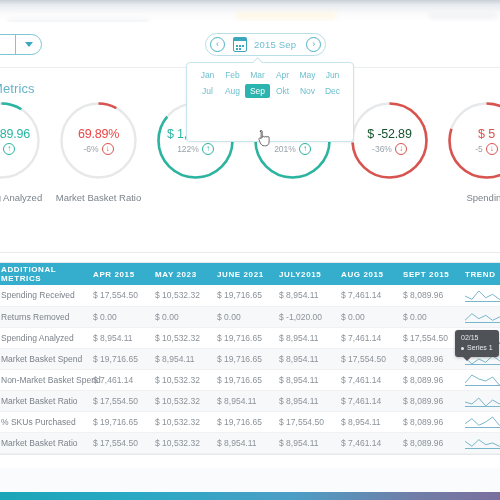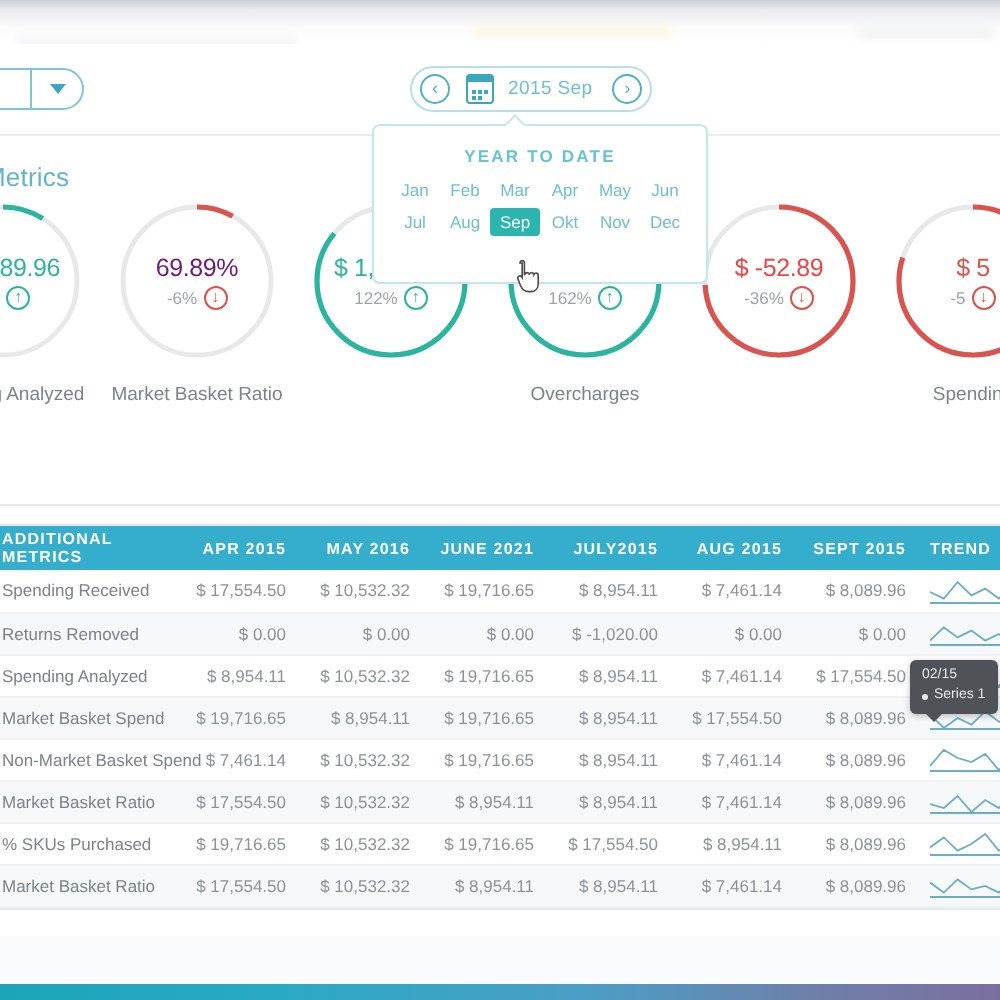--- a/index.html
+++ b/index.html
@@ -153,21 +153,21 @@
   .table-card {
     position: absolute; left: -6px; top: 262px; width: 512px;
     background: #fff; border: 1px solid #e6e8eb; border-radius: 2px;
   }
   table { border-collapse: collapse; width: 100%; table-layout: fixed; }
   thead th {
     background: #35aecd; color: #ffffff; font-size: 8px; font-weight: 700;
     letter-spacing: .6px; text-align: left; height: 22px; padding: 0 6px;
     vertical-align: middle;
   }
-  thead th.num, tbody td.num { text-align: right; }
+  thead th.num, tbody td.num { text-align: left; }
   tbody td {
     font-size: 8.5px; color: #8b9299; height: 21px; padding: 0 6px;
     border-bottom: 1px solid #f0f1f3; vertical-align: middle; white-space: nowrap;
   }
   tbody tr:nth-child(even) td { background: #f7f8fa; }
   tbody td.rowlabel { color: #7b828a; }
   .spark { display: block; }
 
   
   col.c0 { width: 92px; } col.cn { width: 62px; } col.ct { width: 74px; }
@@ -238,21 +238,21 @@
           </div>
           <div class="card-label">Spending Analyzed</div>
         </div>
         <div class="card">
           <div class="donut">
             <svg width="85" height="85" viewBox="0 0 85 85">
               <circle cx="42.5" cy="42.5" r="37" fill="none" stroke="#e6e8ea" stroke-width="2.4"></circle>
               <circle cx="42.5" cy="42.5" r="37" fill="none" stroke="#d9534f" stroke-width="2.6" stroke-linecap="butt" stroke-dasharray="18.598228509251577 213.8796278563931" transform="rotate(-90 42.5 42.5)"></circle>
             </svg>
             <div class="inner">
-              <div class="dval" style="color:#701a75">69.89%</div>
+              <div class="dval" style="color:#ef4444">69.89%</div>
               <div class="dsub">
                 <span>-6%</span>
                 <span class="arrow-circ" style="color:#d9534f">↓</span>
               </div>
             </div>
           </div>
           <div class="card-label">Market Basket Ratio</div>
         </div>
         <div class="card">
           <div class="donut">
@@ -271,35 +271,34 @@
         </div>
         <div class="card">
           <div class="donut">
             <svg width="85" height="85" viewBox="0 0 85 85">
               <circle cx="42.5" cy="42.5" r="37" fill="none" stroke="#e6e8ea" stroke-width="2.4"></circle>
               <circle cx="42.5" cy="42.5" r="37" fill="none" stroke="#2bb5a0" stroke-width="2.6" stroke-linecap="butt" stroke-dasharray="195.28139934714153 37.19645701850317" transform="rotate(-90 42.5 42.5)"></circle>
             </svg>
             <div class="inner">
               <div class="dval" style="color:#2bb5a0">$ 1,507.15</div>
               <div class="dsub">
-                <span>162%</span>
+                <span>201%</span>
                 <span class="arrow-circ" style="color:#2bb5a0">↑</span>
               </div>
             </div>
           </div>
-          <div class="card-label">Overcharges</div>
         </div>
         <div class="card">
           <div class="donut">
             <svg width="85" height="85" viewBox="0 0 85 85">
               <circle cx="42.5" cy="42.5" r="37" fill="none" stroke="#e6e8ea" stroke-width="2.4"></circle>
               <circle cx="42.5" cy="42.5" r="37" fill="none" stroke="#d9534f" stroke-width="2.6" stroke-linecap="butt" stroke-dasharray="172.03361371057707 60.444242655067626" transform="rotate(-90 42.5 42.5)"></circle>
             </svg>
             <div class="inner">
-              <div class="dval" style="color:#ef4444">$ -52.89</div>
+              <div class="dval" style="color:#14532d">$ -52.89</div>
               <div class="dsub">
                 <span>-36%</span>
                 <span class="arrow-circ" style="color:#d9534f">↓</span>
               </div>
             </div>
           </div>
         </div>
         <div class="card">
           <div class="donut">
             <svg width="85" height="85" viewBox="0 0 85 85">
@@ -314,21 +313,20 @@
               </div>
             </div>
           </div>
           <div class="card-label">Spending</div>
         </div>
       </div>
   </div>
 
   <div class="ytd-popup">
     <div class="ytd-arrow"></div>
-    <div class="ytd-title">YEAR TO DATE</div>
     <div class="m-grid" id="m-grid">
         <span>Jan</span>
         <span>Feb</span>
         <span>Mar</span>
         <span>Apr</span>
         <span>May</span>
         <span>Jun</span>
         <span>Jul</span>
         <span>Aug</span>
         <span class="sel" style="background: rgb(43, 181, 174);">Sep</span>
@@ -351,21 +349,21 @@
           <col class="cn">
         <col class="cn">
           <col class="cn">
           <col class="cn">
           <col class="ct">
       </colgroup>
       <thead>
           <tr id="thead-row">
             <th>ADDITIONAL METRICS</th>
             <th class="num">APR 2015</th>
-            <th class="num">MAY 2016</th>
+            <th class="num">MAY 2023</th>
             <th class="num">JUNE 2021</th>
             <th class="num">JULY2015</th>
             <th class="num">AUG 2015</th>
             <th class="num">SEPT 2015</th>
             <th>TREND</th>
           </tr>
         </thead>
       <tbody id="tbody">
           <tr>
             <td class="rowlabel">Spending Received</td>

